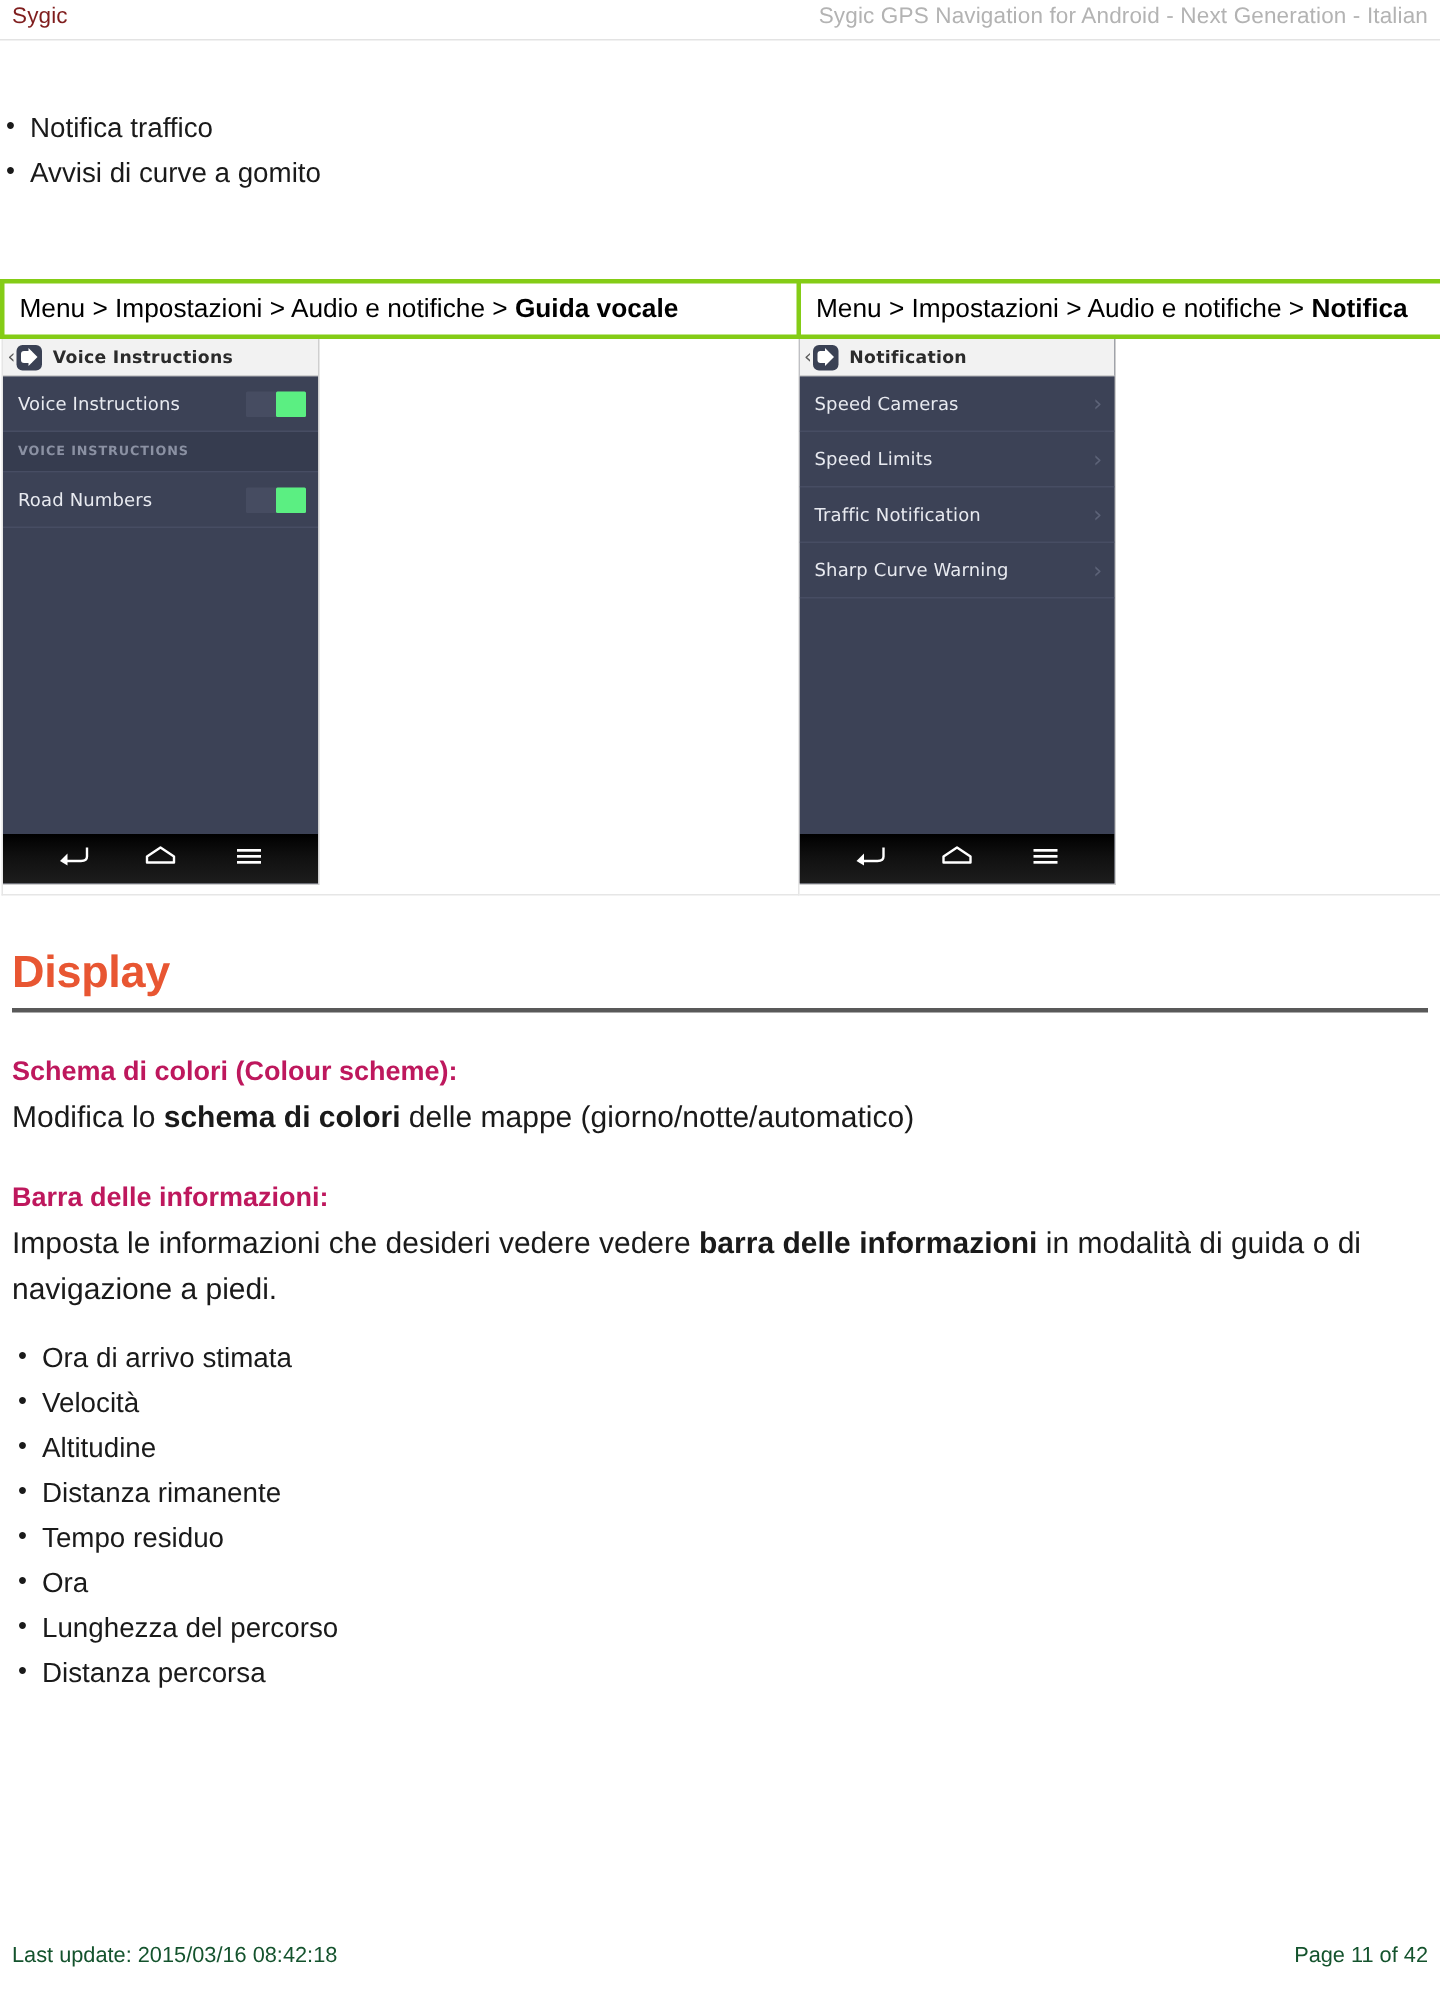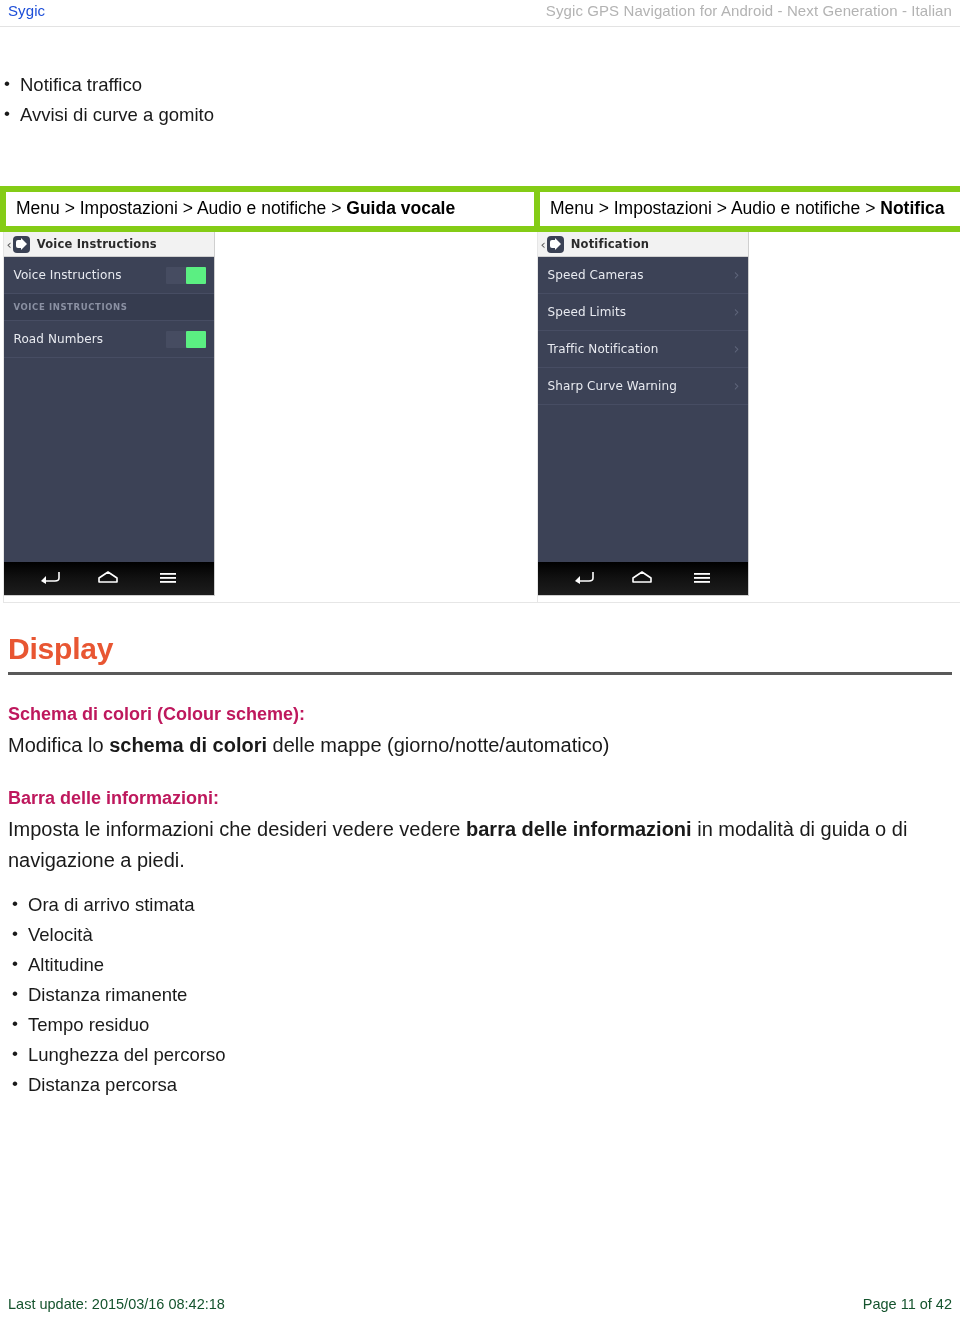--- a/index.html
+++ b/index.html
@@ -24,21 +24,21 @@
     width: 960px;
     height: 26px;
     display: flex;
     align-items: flex-start;
     justify-content: space-between;
     padding: 2px 8px 0 8px;
     box-sizing: border-box;
   }
   .header-left {
     font-size: 15px;
-    color: #1d4ed8;
+    color: #7f1d1d;
     letter-spacing: 0.1px;
   }
   .header-right {
     font-size: 15px;
     color: #b3b3b3;
     letter-spacing: 0.1px;
   }
   .header-rule {
     position: absolute;
     top: 26px;
@@ -85,21 +85,21 @@
   
   .caption-table {
     position: absolute;
     top: 116px;
     left: 0;
     width: 960px;
     border-collapse: collapse;
     table-layout: fixed;
   }
   .caption-table td {
-    border: 6px solid #84cc16;
+    border: 3px solid #84cc16;
     padding: 6px 10px 7px 10px;
     vertical-align: middle;
     font-size: 17.5px;
     color: #000;
     white-space: nowrap;
     overflow: hidden;
   }
   .caption-table td.cap-left  { width: 508px; }
   .caption-table td.cap-right { width: 452px; }
   .caption-table .crumb-bold { font-weight: bold; }
@@ -434,20 +434,21 @@
     <div class="para"><span>Imposta le informazioni che desideri vedere vedere </span><b>barra delle informazioni</b><span> in modalità di guida o di navigazione a piedi.</span></div>
 
     <div class="spacer-sm"></div>
 
     <ul class="doc-list bottom-list">
       <li>Ora di arrivo stimata</li>
       <li>Velocità</li>
       <li>Altitudine</li>
       <li>Distanza rimanente</li>
       <li>Tempo residuo</li>
+      <li>Ora</li>
       <li>Lunghezza del percorso</li>
       <li>Distanza percorsa</li>
     </ul>
   </div>
 
 </div>
 
 <div class="page-footer">
   <div class="footer-left">Last update: 2015/03/16 08:42:18</div>
   <div class="footer-right">Page 11 of 42</div>

